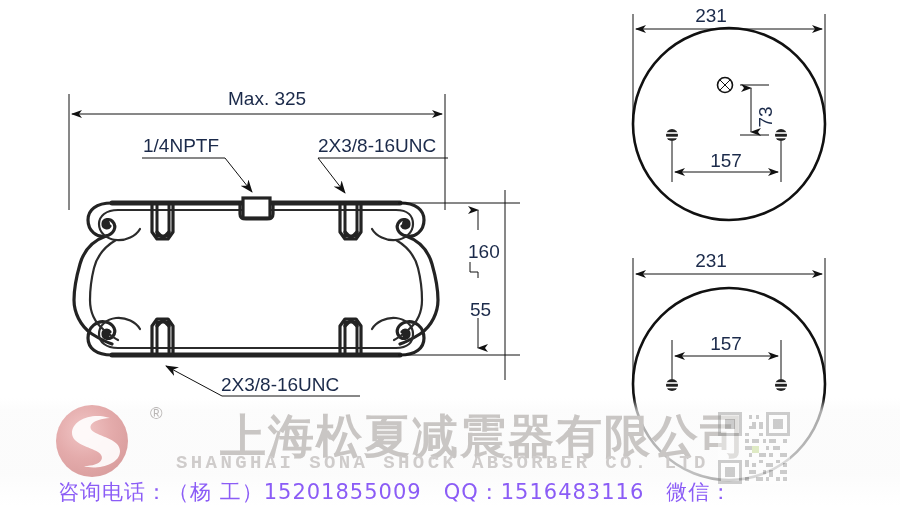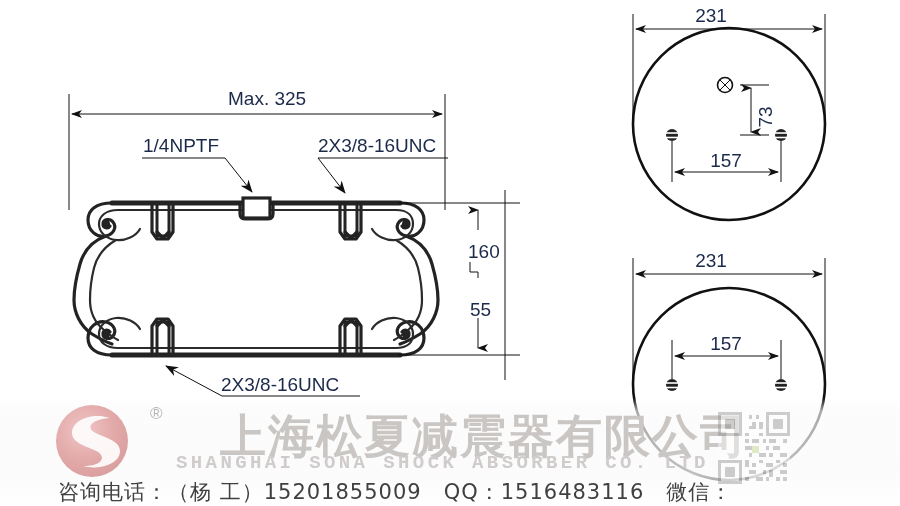--- a/index.html
+++ b/index.html
@@ -16,21 +16,21 @@
   .circleview{stroke:#111;stroke-width:2.6;fill:none;}
   .wm{position:absolute;pointer-events:none;}
   #wmband{left:0;top:398px;width:900px;height:108px;
           background:linear-gradient(180deg,rgba(255,255,255,0) 0%,rgba(250,250,250,.65) 12%,rgba(250,250,250,.75) 70%,rgba(255,255,255,.4) 100%);}
   .wmlogo{position:absolute;left:36px;top:404px;width:128px;height:74px;}
   .wmcn{position:absolute;left:172px;top:406px;font-size:46px;letter-spacing:2px;
         color:#c9c6c4;font-family:"DejaVu Sans","Liberation Sans",sans-serif;font-weight:bold;white-space:nowrap;margin-left:48px;}
   .wmen{position:absolute;left:176px;top:452px;font-size:19px;letter-spacing:3.4px;
         color:#cfcccb;font-family:Liberation Mono, monospace;font-weight:bold;white-space:nowrap;}
   .wmphone{position:absolute;left:58px;top:478px;font-size:21px;letter-spacing:1px;
-        color:#404040;font-family:"DejaVu Sans","Liberation Sans",sans-serif;white-space:nowrap;}
+        color:#8b5cf6;font-family:"DejaVu Sans","Liberation Sans",sans-serif;white-space:nowrap;}
   .wmqr{position:absolute;left:718px;top:412px;width:72px;height:72px;opacity:.42;}
   .reg{position:absolute;left:150px;top:404px;font-size:17px;color:#b9b6b5;}
 </style>
 </head>
 <body>
 
 <div id="stage">
 
   <svg class="layer" viewBox="0 0 900 506">
     <defs>

